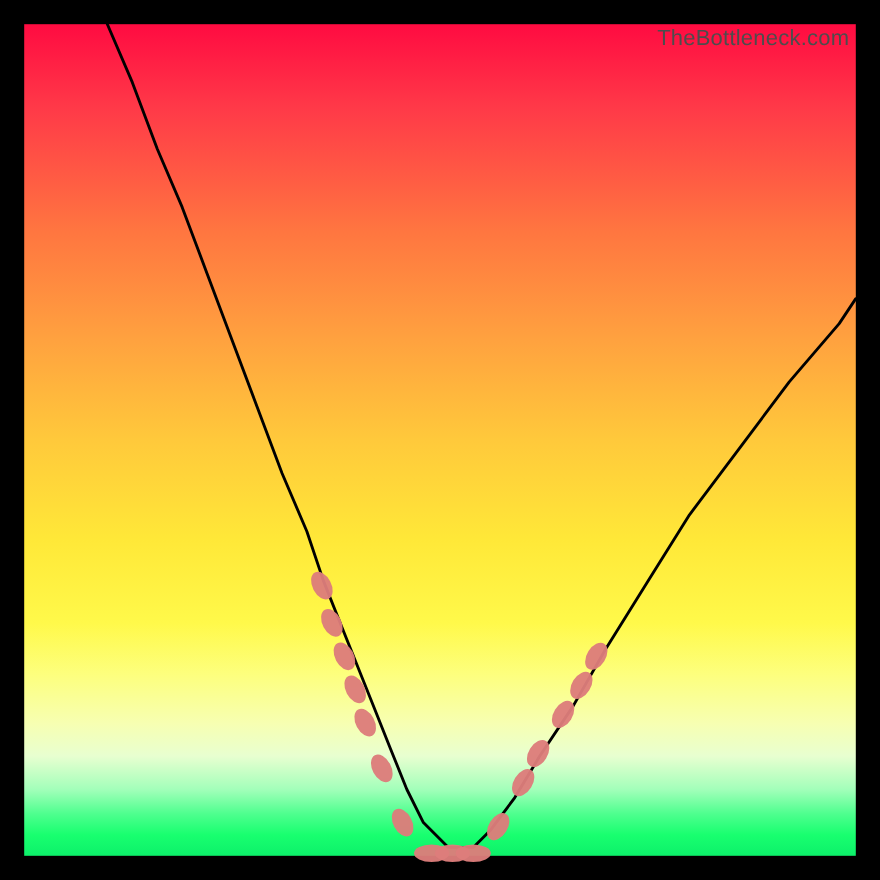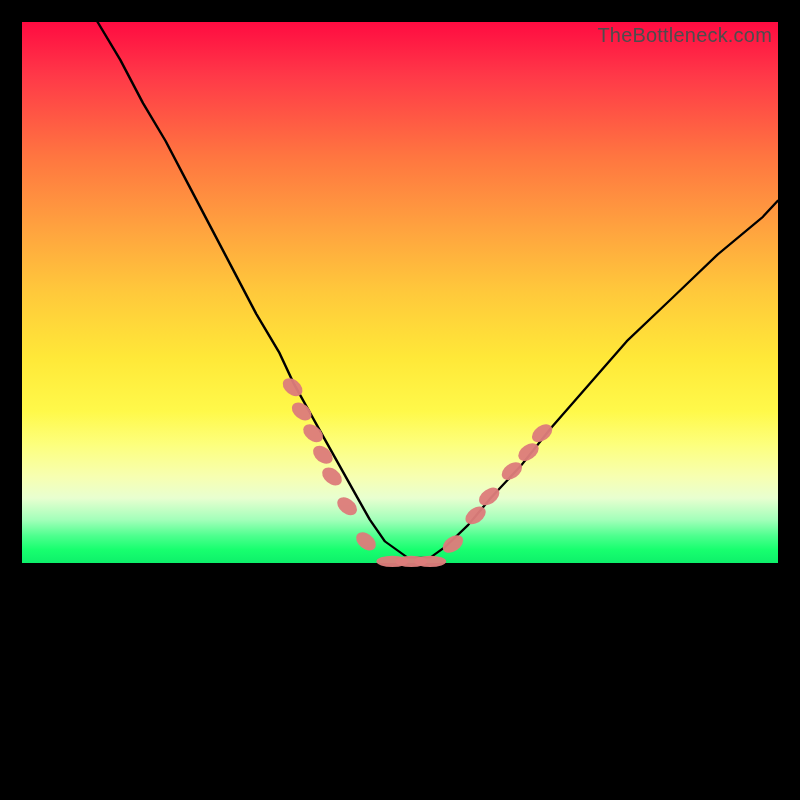--- a/index.html
+++ b/index.html
@@ -15,21 +15,21 @@
     position: relative;
     width: 800px;
     height: 800px;
     background: #000;
   }
   .plot-area {
     position: absolute;
     left: 22px;
     top: 22px;
     width: 756px;
-    height: 541px;
+    height: 756px;
   }
   .gradient-bg {
     position: absolute;
     inset: 0;
     
     background: linear-gradient(
       to bottom,
       #ff0b41 0%,
       #ff3948 10%,
       #ff7640 25%,

